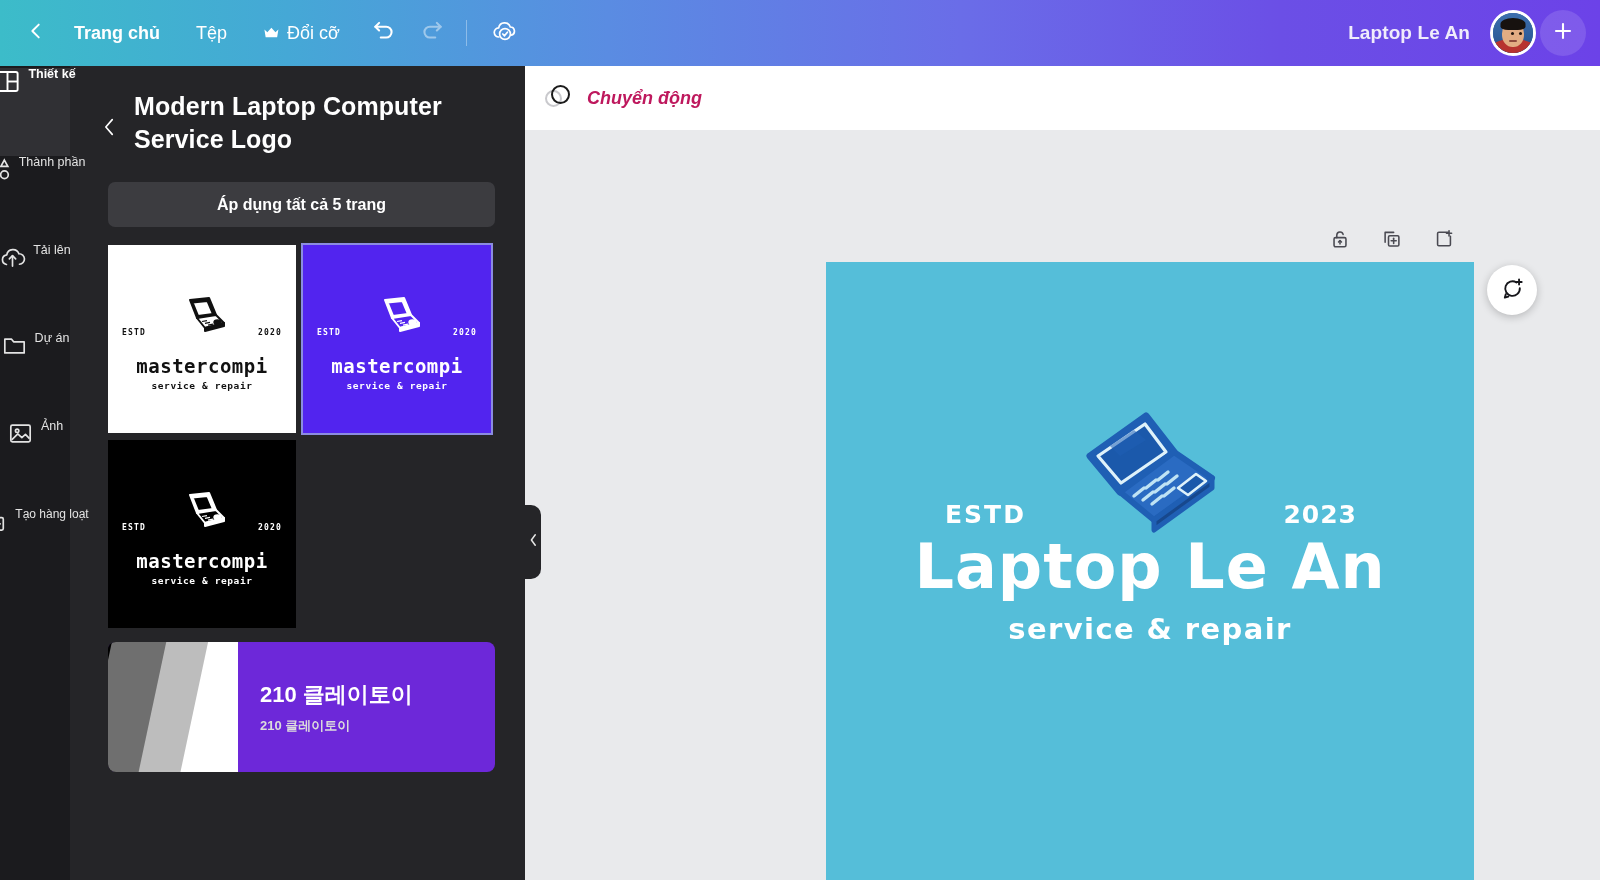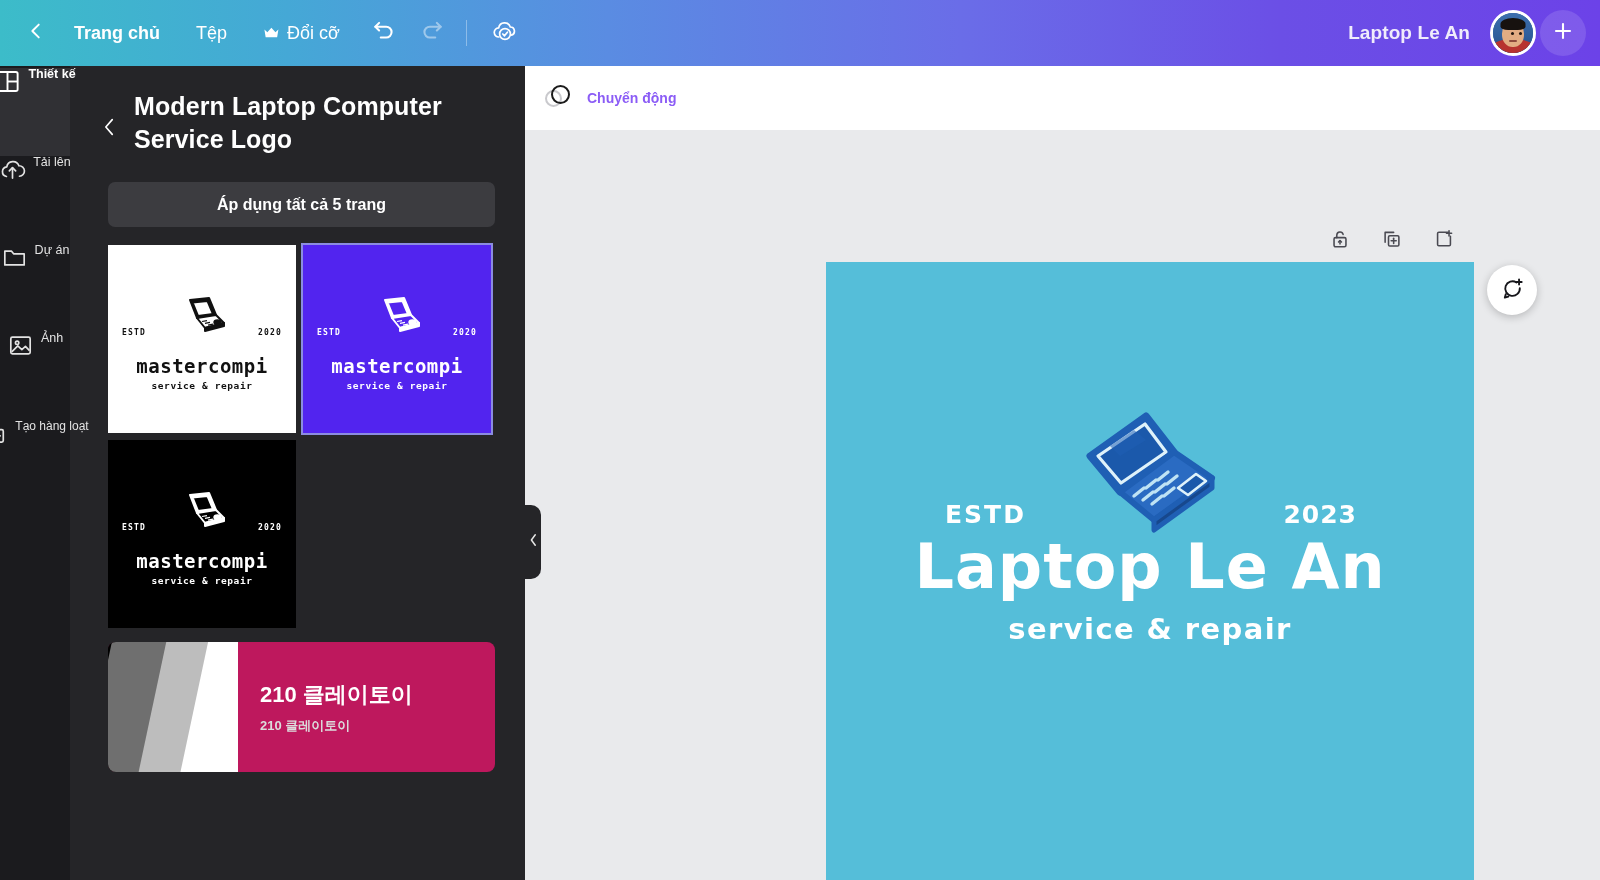--- a/index.html
+++ b/index.html
@@ -104,21 +104,21 @@
   .tlogo .yr{ width:40px; text-align:right; }
   .tlogo .lapwrap{ flex:1; display:flex; justify-content:center; align-items:flex-end; padding-bottom:2px;}
   .tlogo .name{ font-size:19px; font-weight:700; letter-spacing:.5px; margin-top:18px;
     font-family:"DejaVu Sans Mono","Liberation Mono",monospace; }
   .tlogo .sub{ font-size:9.5px; font-weight:700; letter-spacing:.6px; margin-top:3px;
     font-family:"DejaVu Sans Mono","Liberation Mono",monospace; }
   .tlogo.dark{ color:#111; } .tlogo.light{ color:#fff; }
 
   .sec-title{ font-size:17px; font-weight:700; color:#fff; padding:18px 0 0 38px; }
   .style-card{
-    margin:14px 30px 0 38px; height:130px; background:#be185d; border-radius:8px;
+    margin:14px 30px 0 38px; height:130px; background:#6d28d9; border-radius:8px;
     display:flex; align-items:stretch; overflow:hidden; cursor:pointer;
   }
   .style-thumb{ width:130px; height:130px; position:relative; overflow:hidden; background:#111; flex:0 0 auto;}
   .style-thumb .s1{ position:absolute; inset:0; background:#0b0b0b; }
   .style-thumb .s2{ position:absolute; left:-10px; top:-20px; width:90px; height:180px;
     background:#6f6f6f; transform:rotate(12deg); }
   .style-thumb .s3{ position:absolute; left:44px; top:-20px; width:56px; height:180px;
     background:#bdbdbd; transform:rotate(12deg); }
   .style-thumb .s4{ position:absolute; left:86px; top:-20px; width:70px; height:180px;
     background:#fff; transform:rotate(12deg); }
@@ -137,21 +137,21 @@
   .collapse svg{ width:9px; height:14px; }
 
   
   .editor{ position:absolute; left:525px; top:66px; width:1075px; height:814px; background:#fff; }
   .edbar{ height:64px; display:flex; align-items:center; padding-left:18px; gap:12px; background:#fff; }
   .edbar .motion-ic{ width:32px; height:32px; position:relative; }
   .edbar .motion-ic .c1{ position:absolute; left:2px; top:8px; width:17px; height:17px;
     border:2.5px solid #c9c9cd; border-radius:50%; }
   .edbar .motion-ic .c2{ position:absolute; left:8px; top:3px; width:19px; height:19px;
     border:2.5px solid #1b1b1b; border-radius:50%; }
-  .edbar .motion-lb{ font-size:14px; font-weight:700; color:#8b5cf6; }
+  .edbar .motion-lb{ font-size:18px; font-weight:700; color:#be185d;font-style:italic; }
 
   .stage{ position:absolute; left:0; top:64px; width:1075px; height:750px; background:#e9eaec; }
   .obj-tools{ position:absolute; left:800px; top:96px; display:flex; gap:22px; }
   .obj-tools .tbtn{ width:30px; height:30px; display:flex; align-items:center; justify-content:center; cursor:pointer;}
   .obj-tools .tbtn svg{ width:22px; height:22px; }
 
   .comment-fab{
     position:absolute; left:962px; top:135px; width:50px; height:50px; border-radius:50%;
     background:#fff; box-shadow:0 2px 8px rgba(0,0,0,.22); display:flex; align-items:center;
     justify-content:center; cursor:pointer; z-index:6;
@@ -263,20 +263,31 @@
       <span class="ic">
         <svg viewBox="0 0 24 24" fill="none" stroke="#fff" stroke-width="1.7">
             <rect x="3" y="3.5" width="18" height="17" rx="1.6"></rect>
             <line x1="12" y1="3.5" x2="12" y2="20.5"></line>
             <line x1="12" y1="12" x2="21" y2="12"></line>
           </svg>
       </span>
       <span class="lb">Thiết kế</span>
     </div>
 
+    <div class="rail-item">
+      <span class="ic">
+        <svg viewBox="0 0 24 24" fill="none" stroke="#e3e3e3" stroke-width="1.5">
+          <path d="M6.1 3.4c-1.4 0-2.4 1.1-2.4 2.4 0 2 2.5 3.3 3.4 4.1.9-.8 3.4-2.1 3.4-4.1 0-1.3-1-2.4-2.4-2.4-.5 0-.8.2-1 .5-.2-.3-.6-.5-1-.5z"></path>
+          <path d="M17.2 3.6l3.1 5.6h-6.2z"></path>
+            <rect x="3.6" y="13.4" width="6.6" height="6.6"></rect>
+            <circle cx="17.3" cy="16.7" r="3.4"></circle>
+        </svg>
+      </span>
+      <span class="lb">Thành phần</span>
+    </div>
 
     <div class="rail-item">
       <span class="ic">
         <svg viewBox="0 0 24 24" fill="none" stroke="#e3e3e3" stroke-width="1.5" stroke-linecap="round" stroke-linejoin="round">
           <path d="M6.6 18.2A4.3 4.3 0 0 1 6.9 9.7a5.6 5.6 0 0 1 10.8-1A3.9 3.9 0 0 1 18.2 18"></path>
           <line x1="12" y1="19.6" x2="12" y2="10.6"></line>
             <polyline points="9.2 13.2 12 10.4 14.8 13.2"></polyline>
         </svg>
       </span>
       <span class="lb">Tải lên</span>

